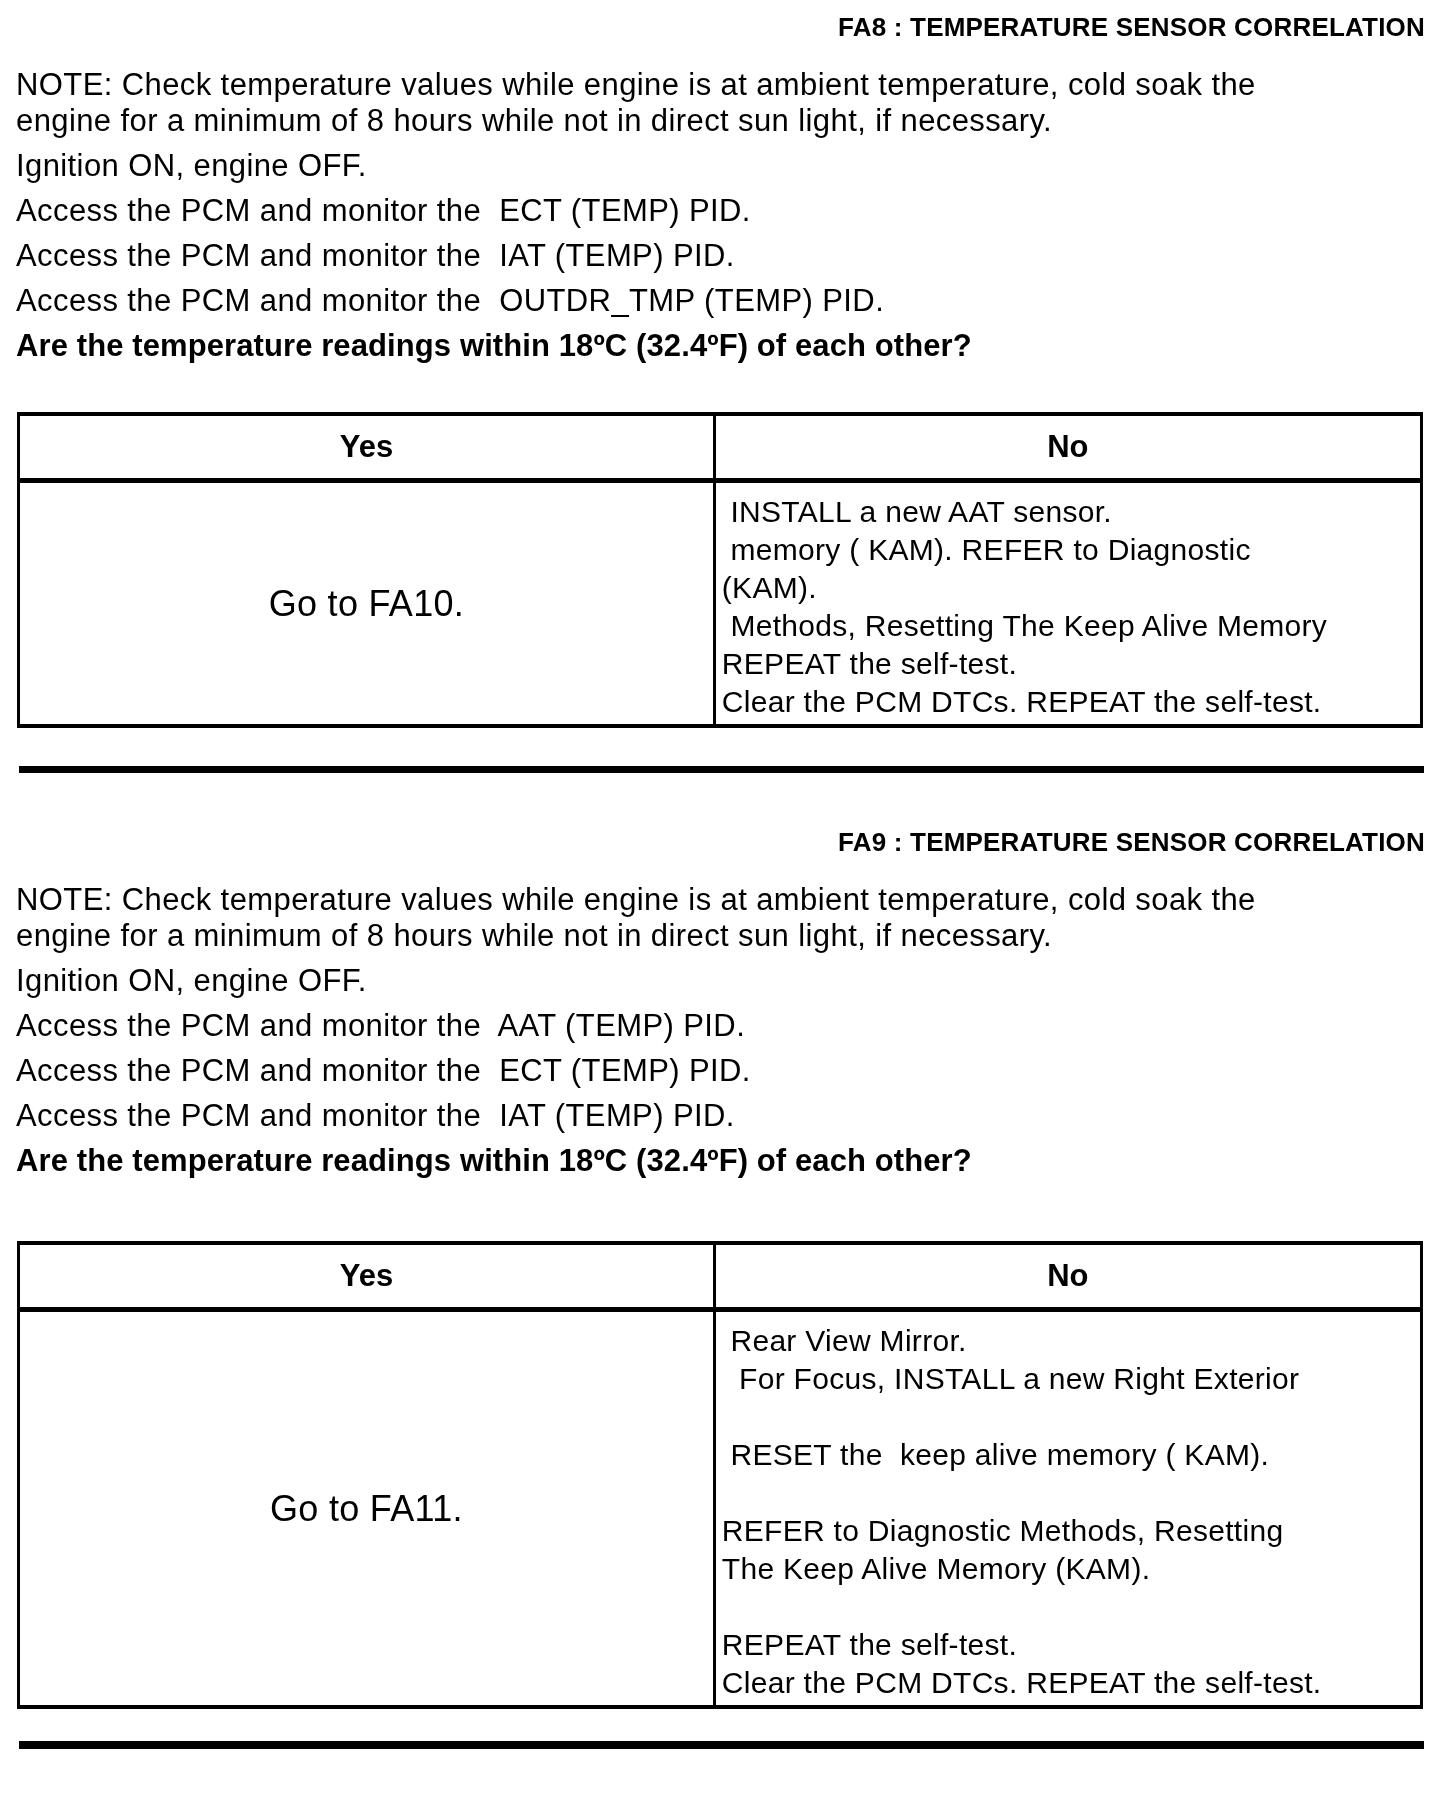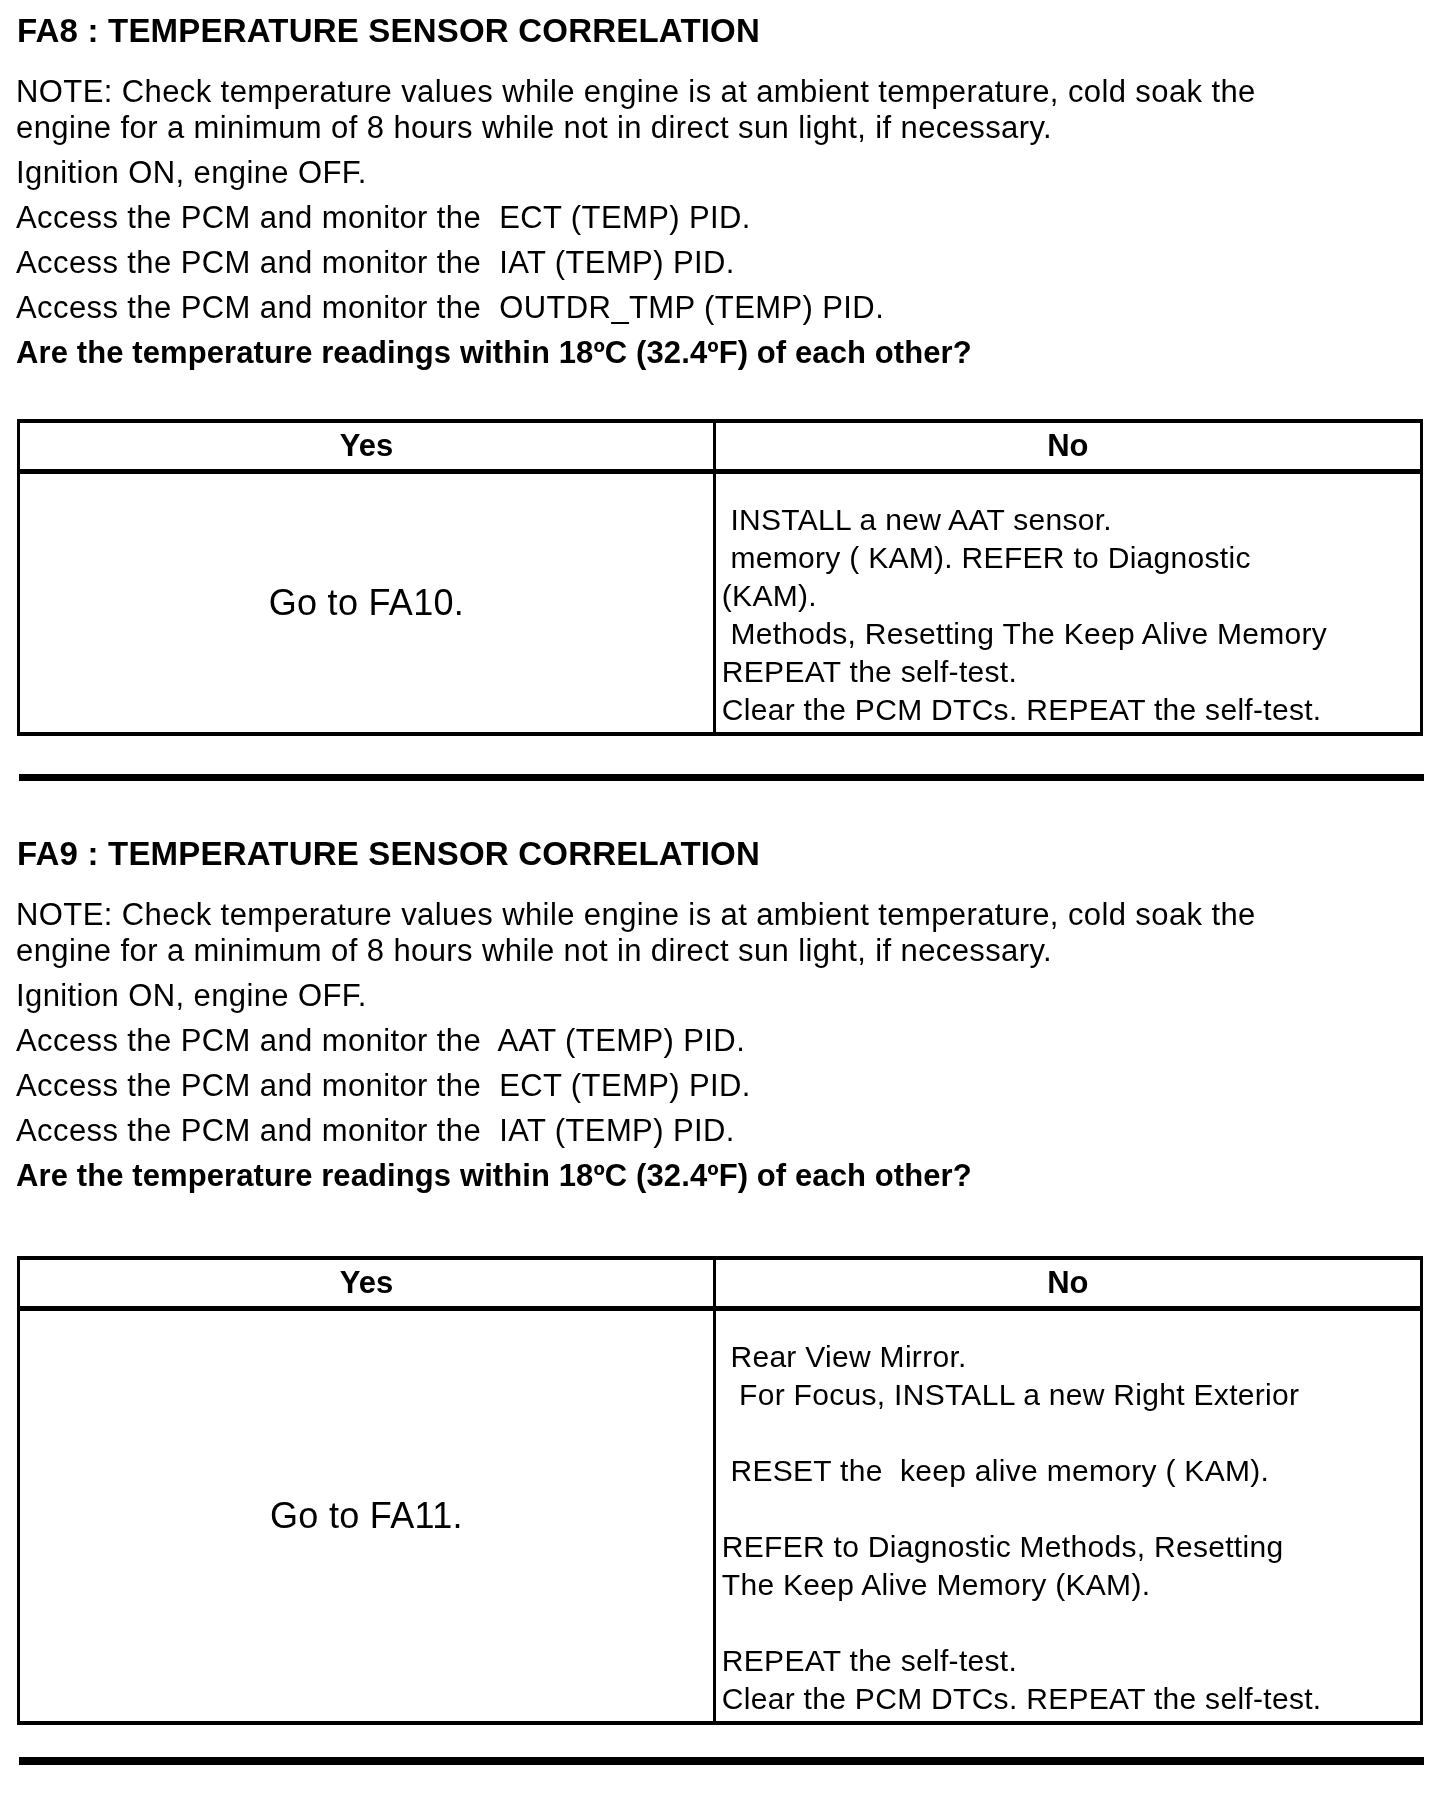--- a/index.html
+++ b/index.html
@@ -7,25 +7,26 @@
     width: 1440px;
     height: 1816px;
     box-sizing: border-box;
     padding: 12px 15px 0 16px;
     background: #ffffff;
     color: #000000;
     font-family: "Liberation Sans", "DejaVu Sans", sans-serif;
     overflow: hidden;
   }
   .heading {
-    font-size: 33px;
+    font-size: 26px;
     font-weight: 700;
     letter-spacing: 0.2px;
     margin: 0 0 24px 1px;
     white-space: pre;
+    text-align: right;
   }
   .s2 { margin-top: 54px; }
   .note-block { margin: 0 0 9px 0; }
   .line {
     font-size: 31px;
     line-height: 36px;
     letter-spacing: 0.4px;
     white-space: pre;
   }
   .para {
@@ -40,41 +41,41 @@
     width: 1406px;
     box-sizing: border-box;
     margin: 48px 0 0 1px;
     border: 4px solid #000;
     border-left-width: 3px;
     border-right-width: 3px;
   }
   .qtable.t2 { margin-top: 62px; }
   .thead { display: flex; border-bottom: 5px solid #000; }
   .th {
-    height: 46px;
+    height: 62px;
     display: flex;
     align-items: center;
     justify-content: center;
     font-weight: 700;
     font-size: 31px;
     box-sizing: border-box;
   }
   .col-yes { width: 49.7%; border-right: 3px solid #000; }
   .col-no { flex: 1; }
   .tbody { display: flex; align-items: stretch; }
   .cell-yes {
     width: 49.7%;
     box-sizing: border-box;
     border-right: 3px solid #000;
     display: flex;
     align-items: center;
     justify-content: center;
   }
   .yes-action { font-size: 36px; letter-spacing: 0.3px; white-space: pre; }
-  .cell-no { flex: 1; padding: 3px 4px 3px 6px; box-sizing: border-box; margin-top: 24px; }
+  .cell-no { flex: 1; padding: 10px 4px 3px 6px; box-sizing: border-box; }
   .cell-line {
     font-size: 30px;
     line-height: 38px;
     min-height: 38px;
     letter-spacing: 0.3px;
     white-space: pre;
   }
   .rule {
     height: 7px;
     background: #000;

